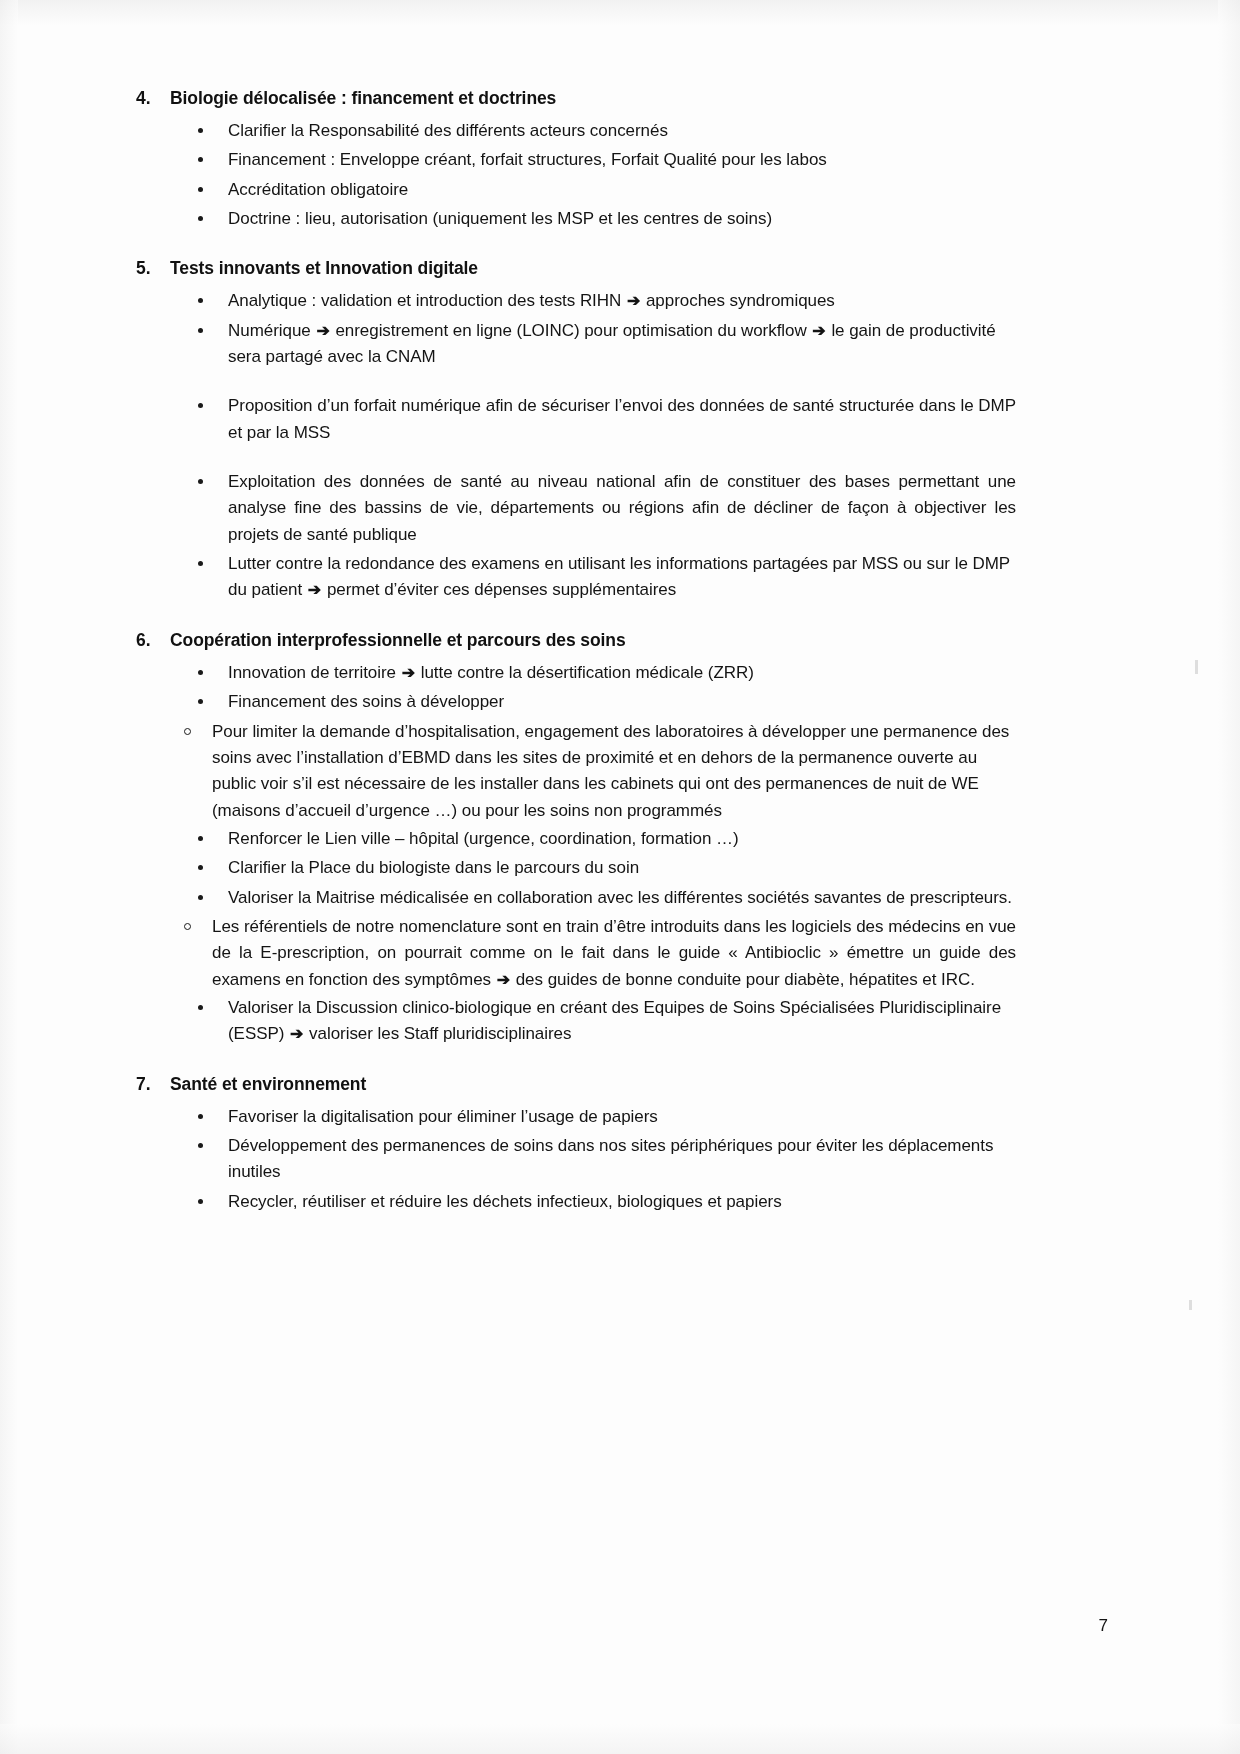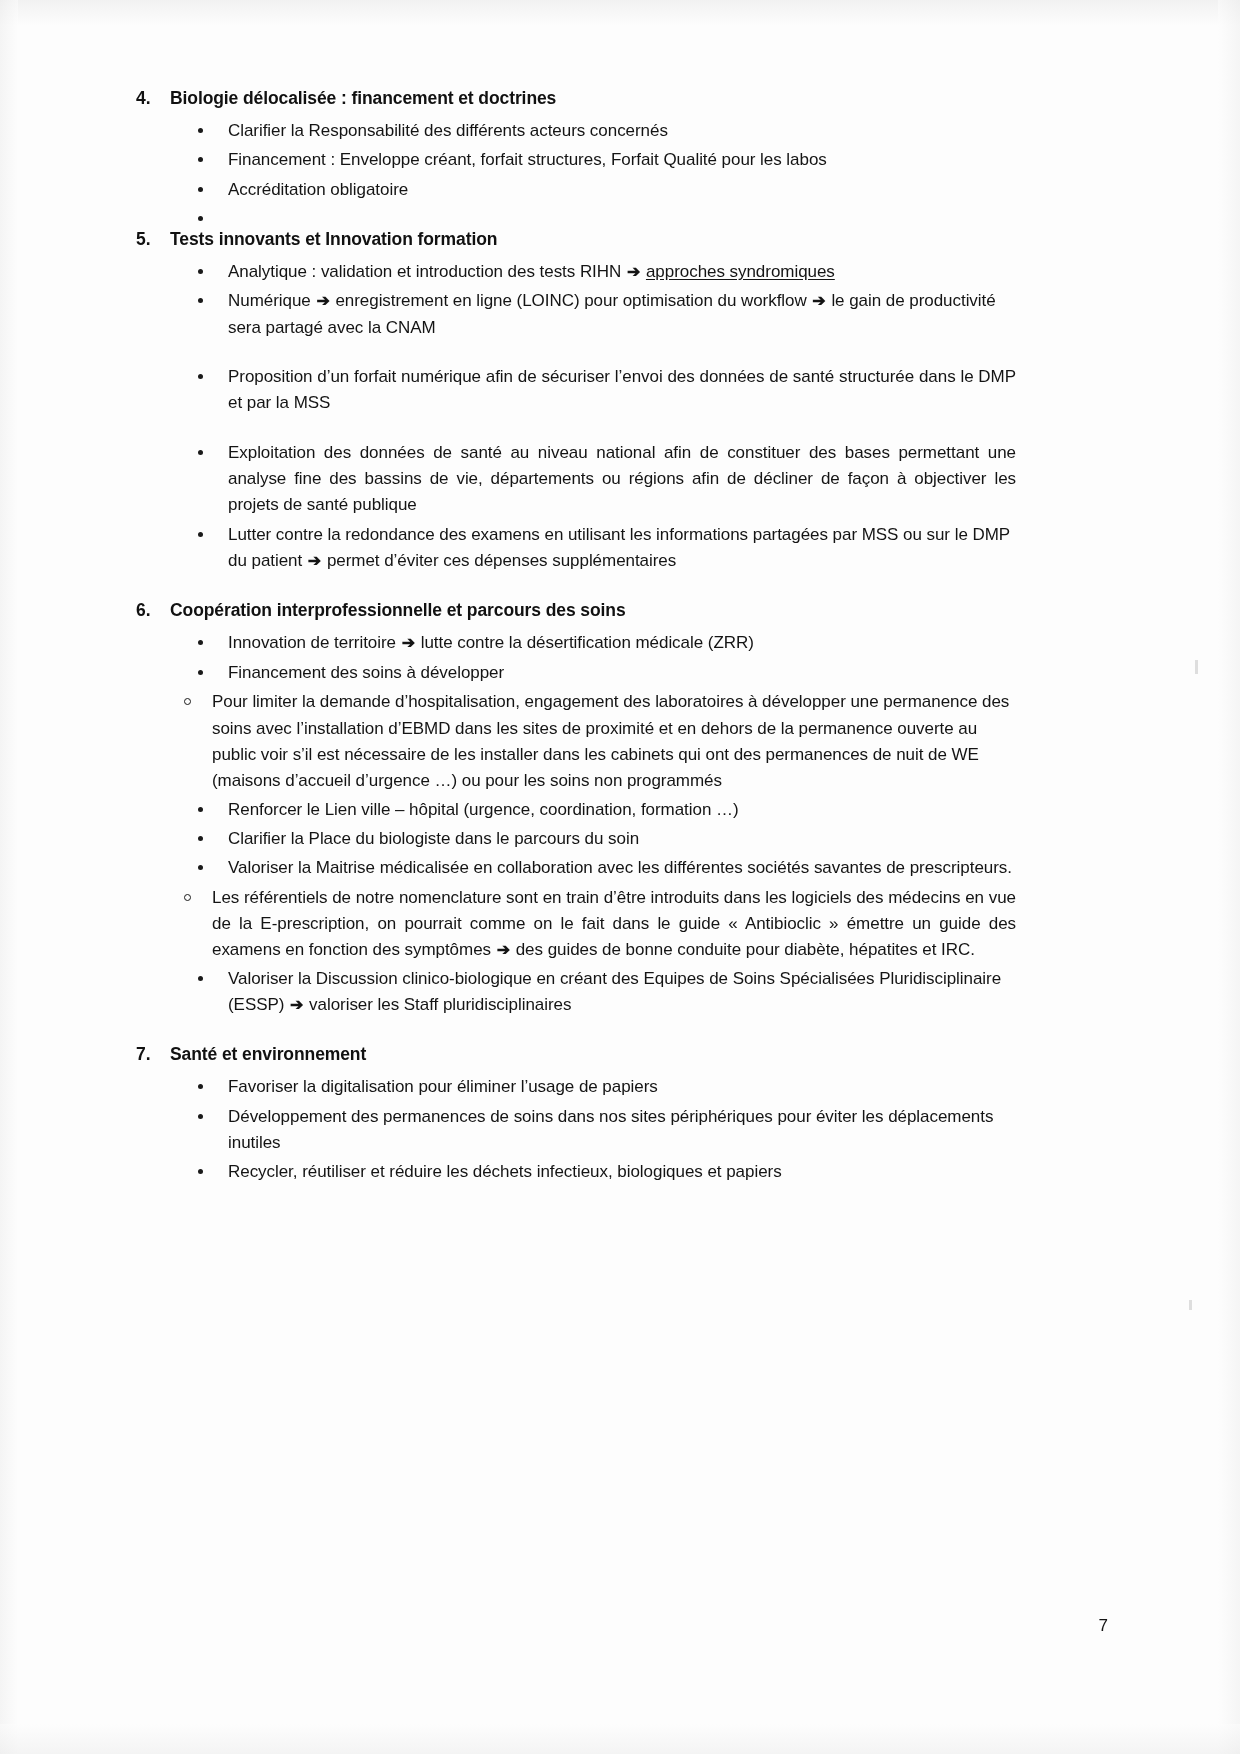--- a/index.html
+++ b/index.html
@@ -133,21 +133,20 @@
     text-align: justify;
     display: block;
   }
 
   .arrow {
     font-weight: bold;
     font-size: 16px;
     padding: 0 1px;
   }
   .underline {
-    text-decoration: underline;
     text-underline-offset: 2px;
   }
 
   .page-number {
     position: absolute;
     right: 132px;
     bottom: 118px;
     font-size: 17px;
     color: #141414;
   }
@@ -175,27 +174,27 @@
   <div class="content" id="content-root">
       <div class="section">
         <div class="heading">
           <span class="heading-num">4.</span>
           <span class="heading-text">Biologie délocalisée :  financement et doctrines</span>
         </div>
         <ul class="level1">
           <li class="bullet1"><span class="dot"></span><span class="txt">Clarifier la Responsabilité des différents acteurs concernés</span></li>
           <li class="bullet1"><span class="dot"></span><span class="txt">Financement : Enveloppe créant, forfait structures, Forfait Qualité pour les labos</span></li>
           <li class="bullet1"><span class="dot"></span><span class="txt">Accréditation obligatoire</span></li>
-          <li class="bullet1"><span class="dot"></span></li>
+          <li class="bullet1"><span class="dot"></span><span class="txt">Doctrine : lieu, autorisation (uniquement les MSP et les centres de soins)</span></li>
         </ul>
       </div>
       <div class="section">
         <div class="heading">
           <span class="heading-num">5.</span>
-          <span class="heading-text">Tests innovants et Innovation formation</span>
+          <span class="heading-text">Tests innovants et Innovation digitale</span>
         </div>
         <ul class="level1">
           <li class="bullet1"><span class="dot"></span><span class="txt"><span>Analytique : validation et introduction des tests RIHN </span><span class="arrow">➔</span><span> </span><span class="underline">approches syndromiques</span></span></li>
           <li class="bullet1"><span class="dot"></span><span class="txt"><span>Numérique </span><span class="arrow">➔</span><span> enregistrement en ligne (LOINC) pour optimisation du workflow </span><span class="arrow">➔</span><span> le gain de productivité sera partagé avec la CNAM</span></span></li>
           <li class="bullet1 justified">
             <span class="dot"></span>
             <span class="txt">Proposition d’un forfait numérique afin de sécuriser l’envoi des données de santé structurée dans le DMP et par la MSS</span>
           </li>
           <li class="bullet1 justified">
             <span class="dot"></span>

